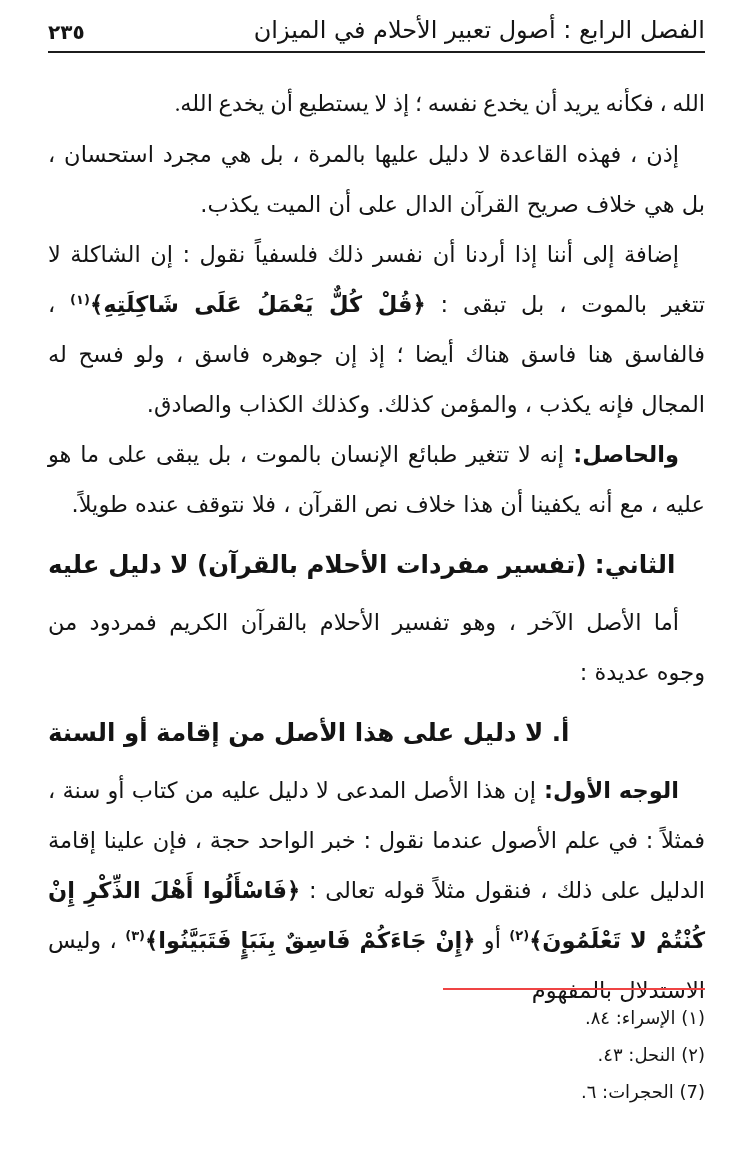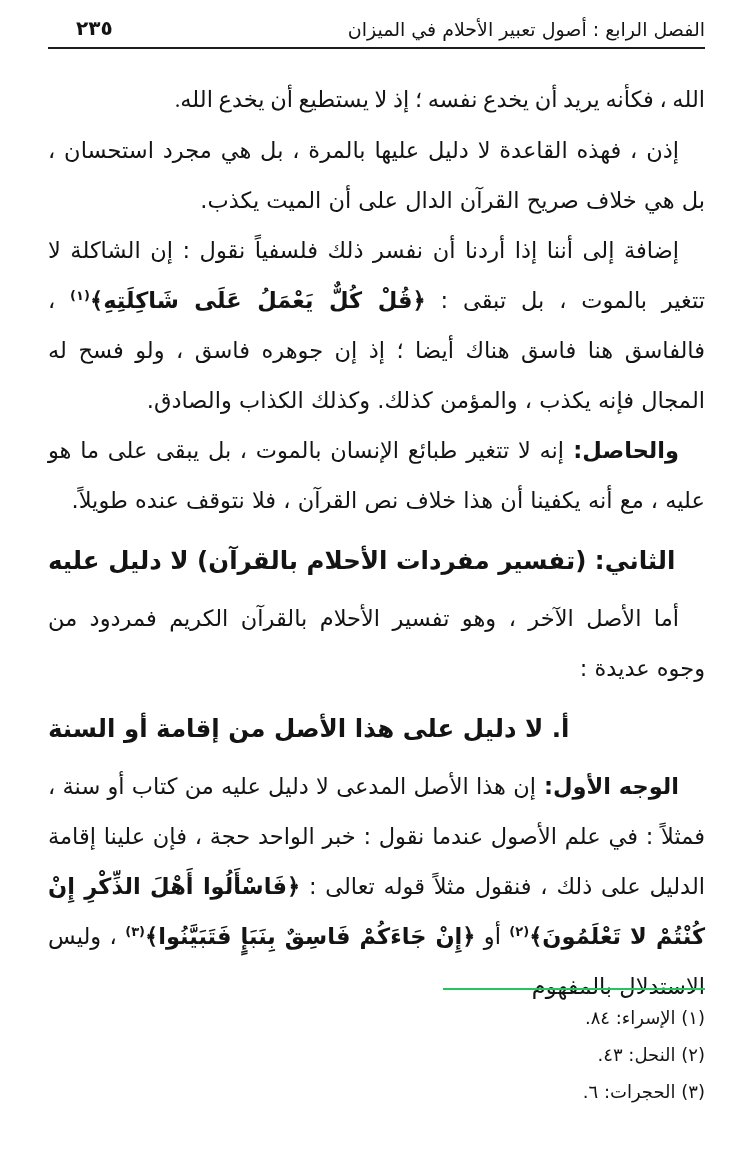--- a/index.html
+++ b/index.html
@@ -17,27 +17,26 @@
   }
   .page-header {
     display: flex;
     justify-content: space-between;
     align-items: flex-end;
     margin: 16px 48px 0 48px;
     padding-bottom: 7px;
     border-bottom: 2.5px solid #1c1c1c;
   }
   .chapter-title {
-    font-size: 19px;
+    font-size: 24px;
     letter-spacing: 0;
   }
   .page-number {
     font-size: 20px;
     font-weight: bold;
-    margin-left: 28px;
   }
   .body-text {
     margin: 26px 48px 0 48px;
     font-size: 22.5px;
     line-height: 50px;
     text-align: justify;
   }
   .para { text-indent: 26px; }
   .para.noindent { text-indent: 0; font-family: Liberation Serif, serif; }
   .lead-bold { font-weight: bold; }
@@ -57,21 +56,21 @@
     text-align: left;
     text-indent: 0;
     margin: 11px 0 7px 0;
     line-height: 50px;
   }
   .footnotes {
     position: absolute;
     top: 988px;
     right: 48px;
     width: 262px;
-    border-top: 2px solid #22c55e;
+    border-top: 2px solid #ef4444;
     padding-top: 9px;
     font-size: 18px;
     line-height: 37px;
     text-align: right;
   }
   .footnote-item { white-space: nowrap; }
 </style>
 </head>
 <body>
 
@@ -114,16 +113,16 @@
 
     <p class="para">
       <span class="lead-bold">الوجه الأول: </span><span>إن هذا الأصل المدعى لا دليل عليه من كتاب أو سنة ، فمثلاً : في علم الأصول عندما نقول : خبر الواحد حجة ، فإن علينا إقامة الدليل على ذلك ، فنقول مثلاً قوله تعالى : </span><span class="verse">﴿فَاسْأَلُوا أَهْلَ الذِّكْرِ إِنْ كُنْتُمْ لا تَعْلَمُونَ﴾</span><sup class="fn-marker">(٢)</sup><span> أو </span><span class="verse">﴿إِنْ جَاءَكُمْ فَاسِقٌ بِنَبَإٍ فَتَبَيَّنُوا﴾</span><sup class="fn-marker">(٣)</sup><span> ، وليس الاستدلال بالمفهوم</span>
     </p>
 
   </div>
 
   <div class="footnotes">
     <div class="footnote-item">(١) الإسراء: ٨٤.</div>
     <div class="footnote-item">(٢) النحل: ٤٣.</div>
-    <div class="footnote-item">(٣) الحجرات: ٦.</div>
+    <div class="footnote-item">(7) الحجرات: ٦.</div>
   </div>
 
 </div>
 
 </body></html>

